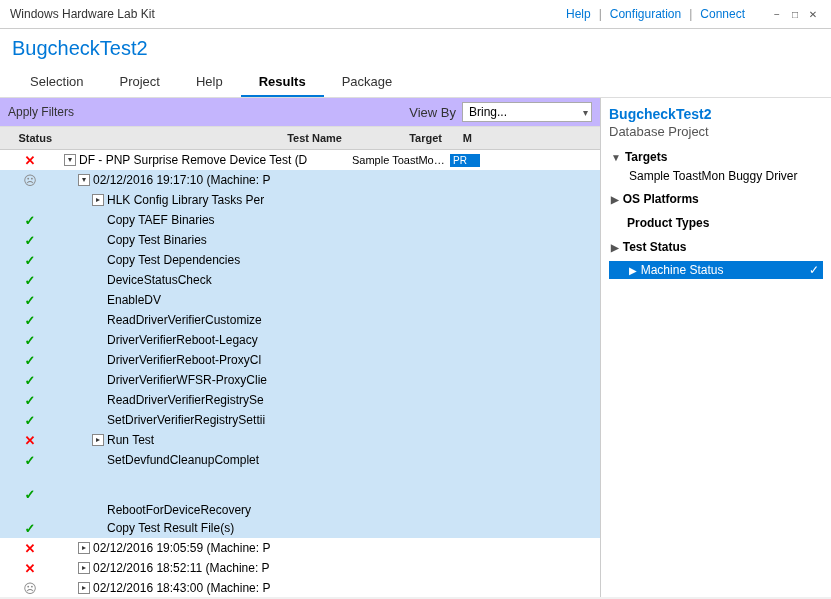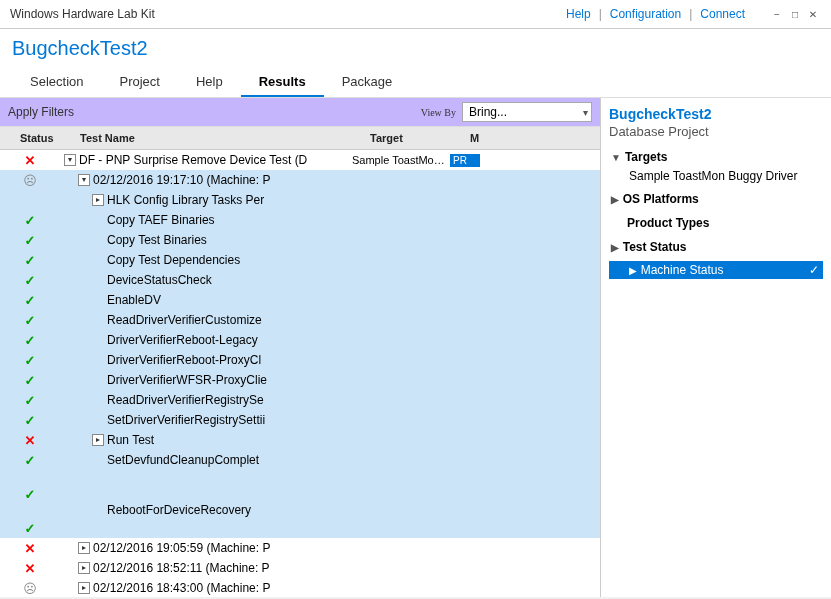--- a/index.html
+++ b/index.html
@@ -18,27 +18,27 @@
     .tabs { display: flex; gap: 0; margin-top: 4px; }
     .tab { padding: 6px 18px; font-size: 13px; cursor: pointer; color: #333; border-bottom: 2px solid transparent; }
     .tab.active { font-weight: bold; border-bottom: 2px solid #0078d7; color: #000; }
 
     .main-content { display: flex; height: calc(599px - 100px); }
 
     .left-panel { flex: 1; display: flex; flex-direction: column; border-right: 1px solid #ccc; }
     .toolbar { display: flex; align-items: center; justify-content: space-between; padding: 4px 8px; background: #c4b5fd; border-bottom: 1px solid #ddd; }
     .apply-filters { font-size: 12px; color: #333; }
     .view-by-row { display: flex; align-items: center; gap: 6px; }
-    .view-by-label { font-size: 10px; color: #333; font-family: Liberation Serif, serif; }
+    .view-by-label { font-size: 13px; color: #333; }
     .view-by-select { font-size: 12px; border: 1px solid #aaa; background: #fff; padding: 2px 20px 2px 6px; appearance: none; -webkit-appearance: none; cursor: pointer; min-width: 130px; }
     .select-wrapper { position: relative; display: inline-block; }
     .select-arrow { position: absolute; right: 4px; top: 50%; transform: translateY(-50%); pointer-events: none; font-size: 10px; color: #555; }
 
     .table-header { display: grid; grid-template-columns: 60px 290px 100px 30px; background: #e8e8e8; border-bottom: 1px solid #ccc; padding: 3px 0; font-weight: 600; font-size: 11px; }
-    .table-header-cell { padding: 2px 20px; color: #222; }
+    .table-header-cell { padding: 2px 8px; color: #222; text-align: right; }
 
     .tree-area { overflow-y: auto; overflow-x: hidden; flex: 1; background: #fff; }
 
     .tree-row { display: grid; grid-template-columns: 60px 290px 100px 30px; align-items: center; min-height: 20px; cursor: default; }
 
     .status-cell { padding: 1px 4px; display: flex; align-items: center; justify-content: center; }
     .name-cell { padding: 1px 2px; display: flex; align-items: center; overflow: hidden; white-space: nowrap; text-overflow: ellipsis; }
     .target-cell { padding: 1px 2px; overflow: hidden; white-space: nowrap; text-overflow: ellipsis; font-size: 11px; }
     .m-cell { padding: 1px 2px; font-size: 11px; }
 
@@ -302,20 +302,24 @@
             <span class="expand-spacer"></span>
             <span style="overflow: hidden; text-overflow: ellipsis; white-space: nowrap;">RebootForDeviceRecovery</span>
           </div>
           <div class="target-cell"></div>
           <div class="m-cell"></div>
         </div>
         <div class="tree-row" style="background: rgb(204, 228, 247);">
           <div class="status-cell">
             <span class="status-check">✓</span>
           </div>
+          <div class="name-cell" style="padding-left: 32px;">
+            <span class="expand-spacer"></span>
+            <span style="overflow: hidden; text-overflow: ellipsis; white-space: nowrap;">Copy Test Result File(s)</span>
+          </div>
           <div class="target-cell"></div>
           <div class="m-cell"></div>
         </div>
         <div class="tree-row">
           <div class="status-cell">
             <span class="status-x">✕</span>
           </div>
           <div class="name-cell" style="padding-left: 18px;">
             <span class="expand-btn" style="font-size: 8px;">▸</span>
             <span style="overflow: hidden; text-overflow: ellipsis; white-space: nowrap;">02/12/2016 19:05:59 (Machine: P</span>

